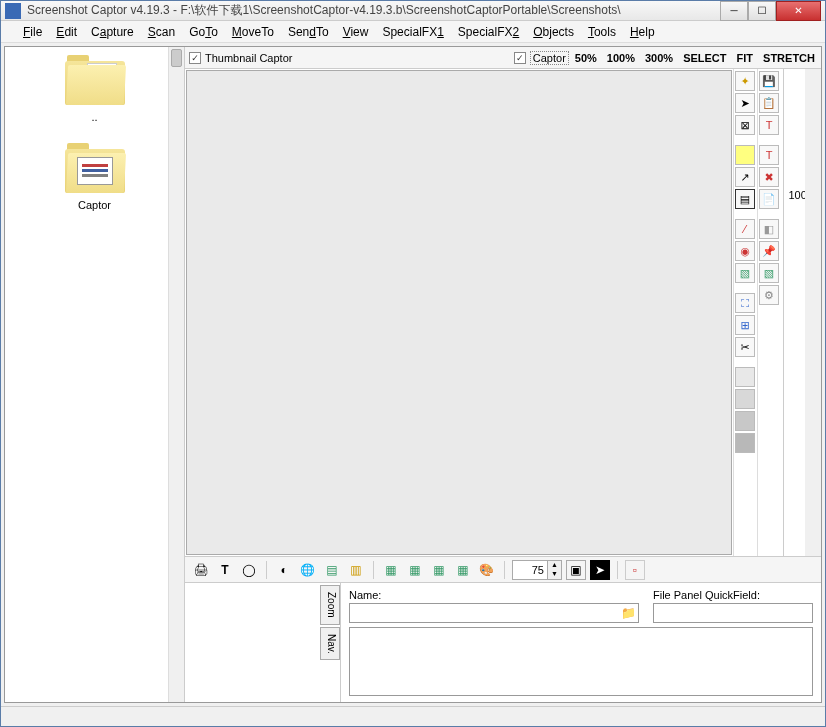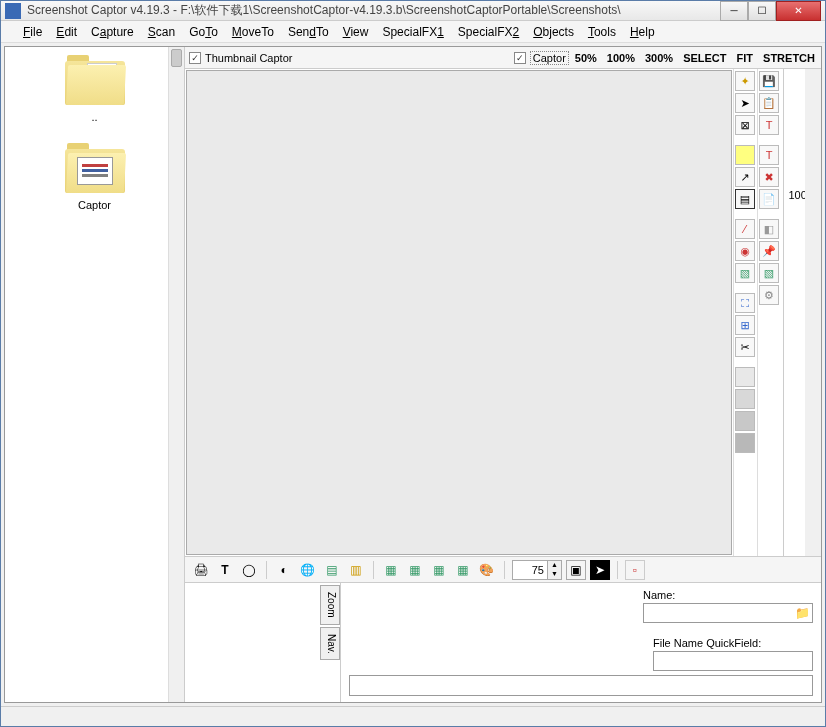--- a/index.html
+++ b/index.html
@@ -45,21 +45,21 @@
 .btb-sep { width: 1px; height: 18px; background: #ccc; margin: 0 3px; }
 .spin-box { display: flex; align-items: center; border: 1px solid #aaa; height: 20px; background: #fff; }
 .spin-box input { width: 34px; border: none; text-align: right; font-size: 11px; padding-right: 3px; outline: none; }
 .spin-arrows { display: flex; flex-direction: column; }
 .spin-arrows div { width: 14px; height: 9px; border-left: 1px solid #aaa; font-size: 7px; text-align: center; line-height: 8px; cursor: pointer; background: #f0f0f0; }
 .bottom-panels { height: 120px; display: flex; border-top: 1px solid #ccc; }
 .zoom-nav { width: 156px; border-right: 1px solid #ccc; background: #fff; position: relative; }
 .zoom-nav-tabs { position: absolute; right: 0; top: 2px; width: 20px; display: flex; flex-direction: column; }
 .vtab { writing-mode: vertical-rl; font-size: 10px; padding: 6px 2px; border: 1px solid #aaa; background: #f0f0f0; cursor: pointer; margin-bottom: 2px; }
 .name-panel { flex: 1; background: #fff; padding: 6px 8px; display: flex; flex-direction: column; gap: 4px; }
-.name-row { display: flex; gap: 14px; align-items: flex-end; flex-direction: column; }
+.name-row { display: flex; gap: 14px; align-items: flex-end; }
 .name-field { display: flex; flex-direction: column; gap: 2px; }
 .name-field label { font-size: 11px; }
 .name-input-wrap { display: flex; align-items: center; border: 1px solid #999; height: 20px; background: #fff; }
 .name-input-wrap input { flex: 1; border: none; padding: 0 4px; font-size: 11px; outline: none; }
 .name-input-wrap .ico { width: 18px; text-align: center; font-size: 12px; cursor: pointer; }
 .desc-box { flex: 1; border: 1px solid #999; background: #fff; }
 .statusbar { height: 20px; background: #f0f0f0; border-top: 1px solid #ccc; }
 </style>
 </head>
 <body>
@@ -221,21 +221,21 @@
         <div class="name-panel">
           <div class="name-row">
             <div class="name-field" style="flex:1">
               <label>Name:</label>
               <div class="name-input-wrap">
                 <input value="" style="">
                 <span class="ico" style="color:#c90">📁</span>
               </div>
             </div>
             <div class="name-field" style="width:160px">
-              <label>File Name QuickField:</label>
+              <label>File Panel QuickField:</label>
               <div class="name-input-wrap">
                 <input value="" style="">
               </div>
             </div>
           </div>
           <div class="desc-box"></div>
         </div>
       </div>
 
     </div>

